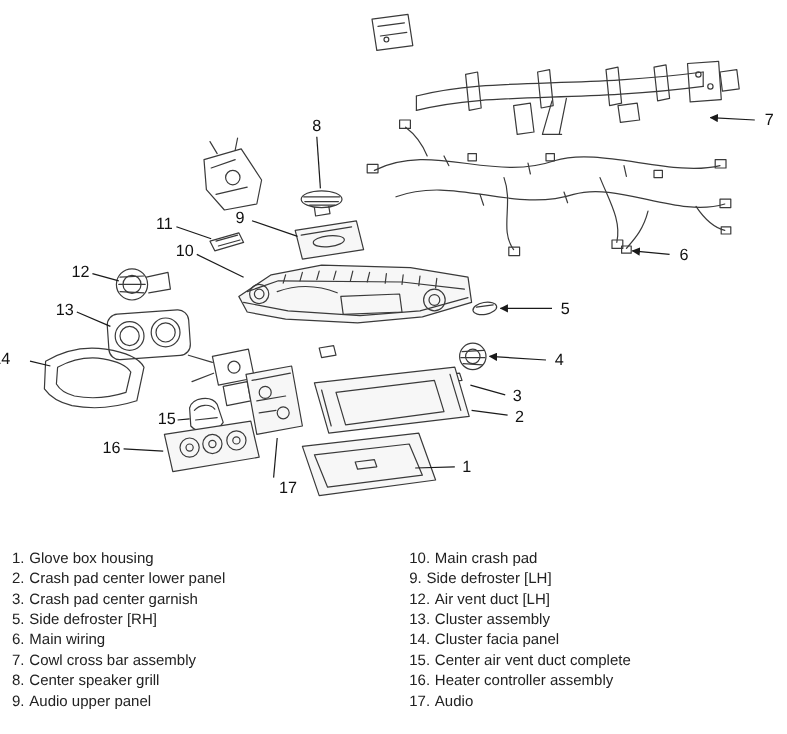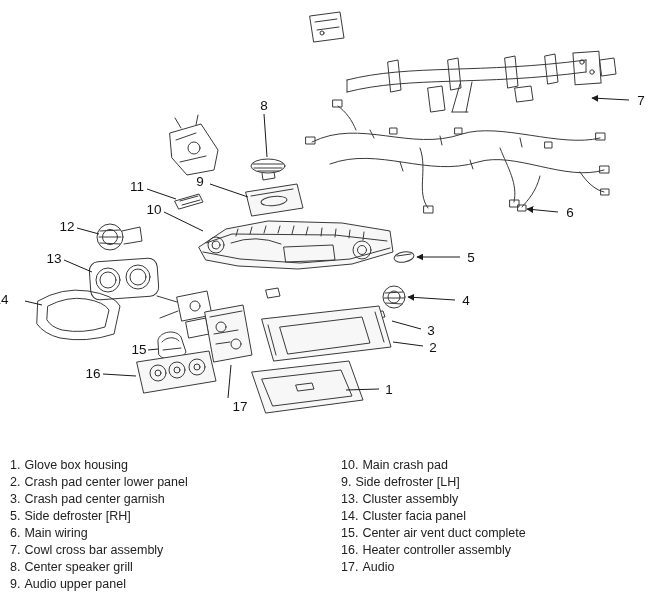--- a/index.html
+++ b/index.html
@@ -303,20 +303,23 @@
       </div>
     <div class="legend-col right">
 
     <div class="legend-item">
           <span class="legend-num">10.</span><span>Main crash pad</span>
         </div>
         <div class="legend-item">
           <span class="legend-num">9.</span><span>Side defroster [LH]</span>
         </div>
         <div class="legend-item">
+          <span class="legend-num">12.</span><span>Air vent duct [LH]</span>
+        </div>
+        <div class="legend-item">
           <span class="legend-num">13.</span><span>Cluster assembly</span>
         </div>
         <div class="legend-item">
           <span class="legend-num">14.</span><span>Cluster facia panel</span>
         </div>
         <div class="legend-item">
           <span class="legend-num">15.</span><span>Center air vent duct complete</span>
         </div>
         <div class="legend-item">
           <span class="legend-num">16.</span><span>Heater controller assembly</span>

